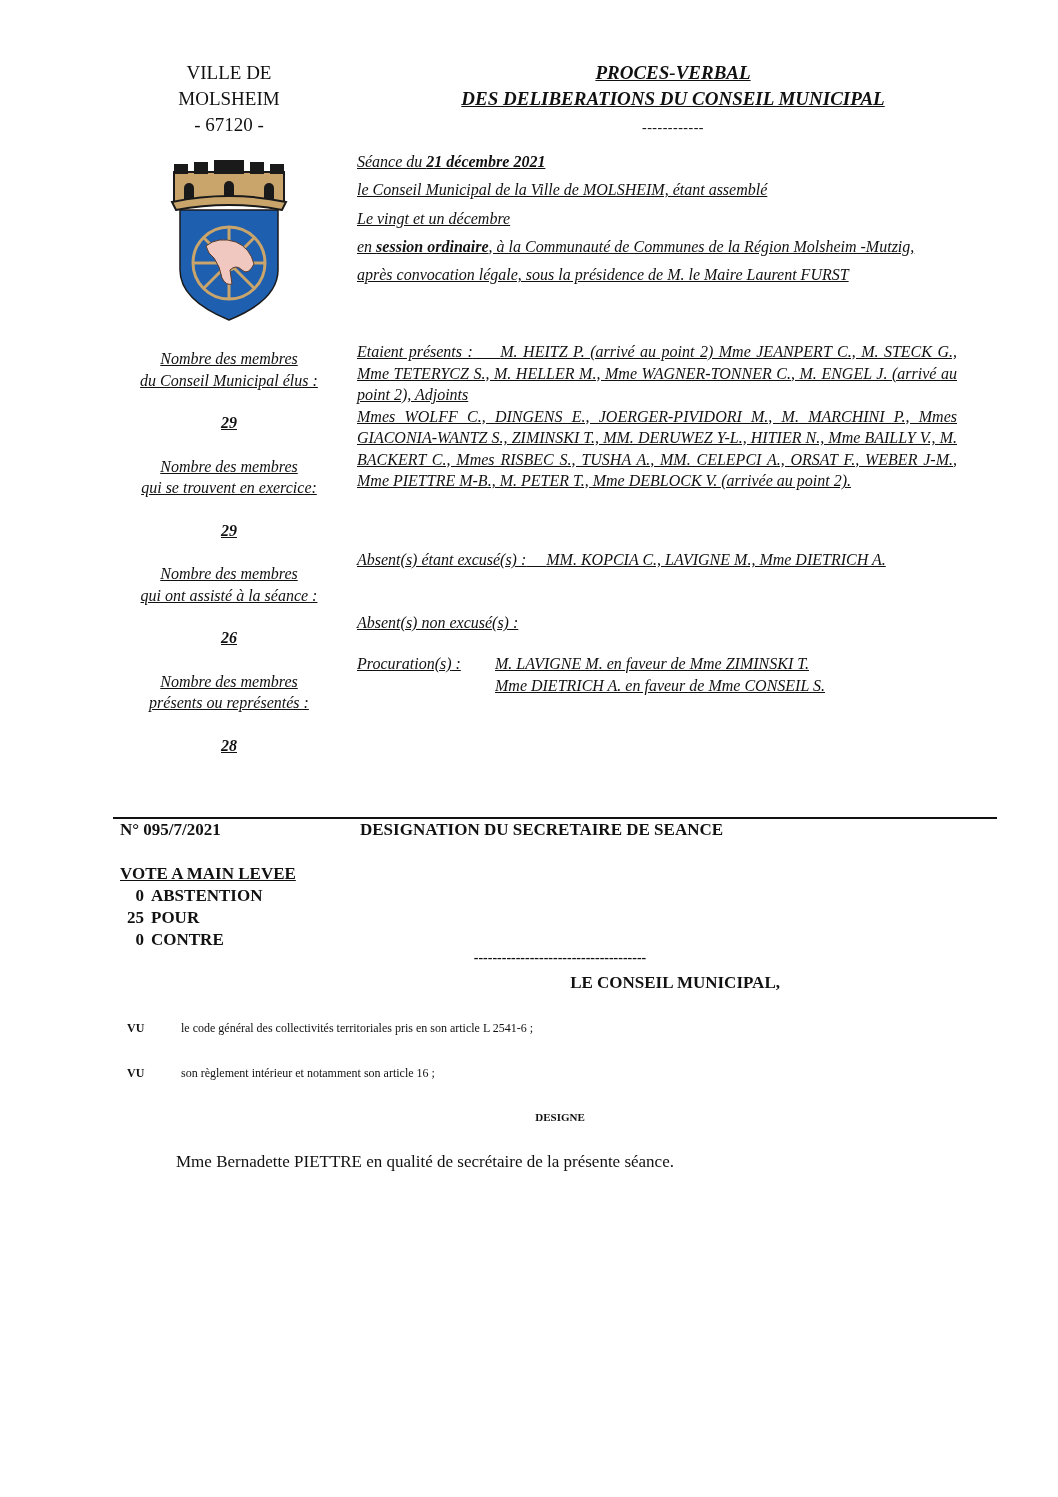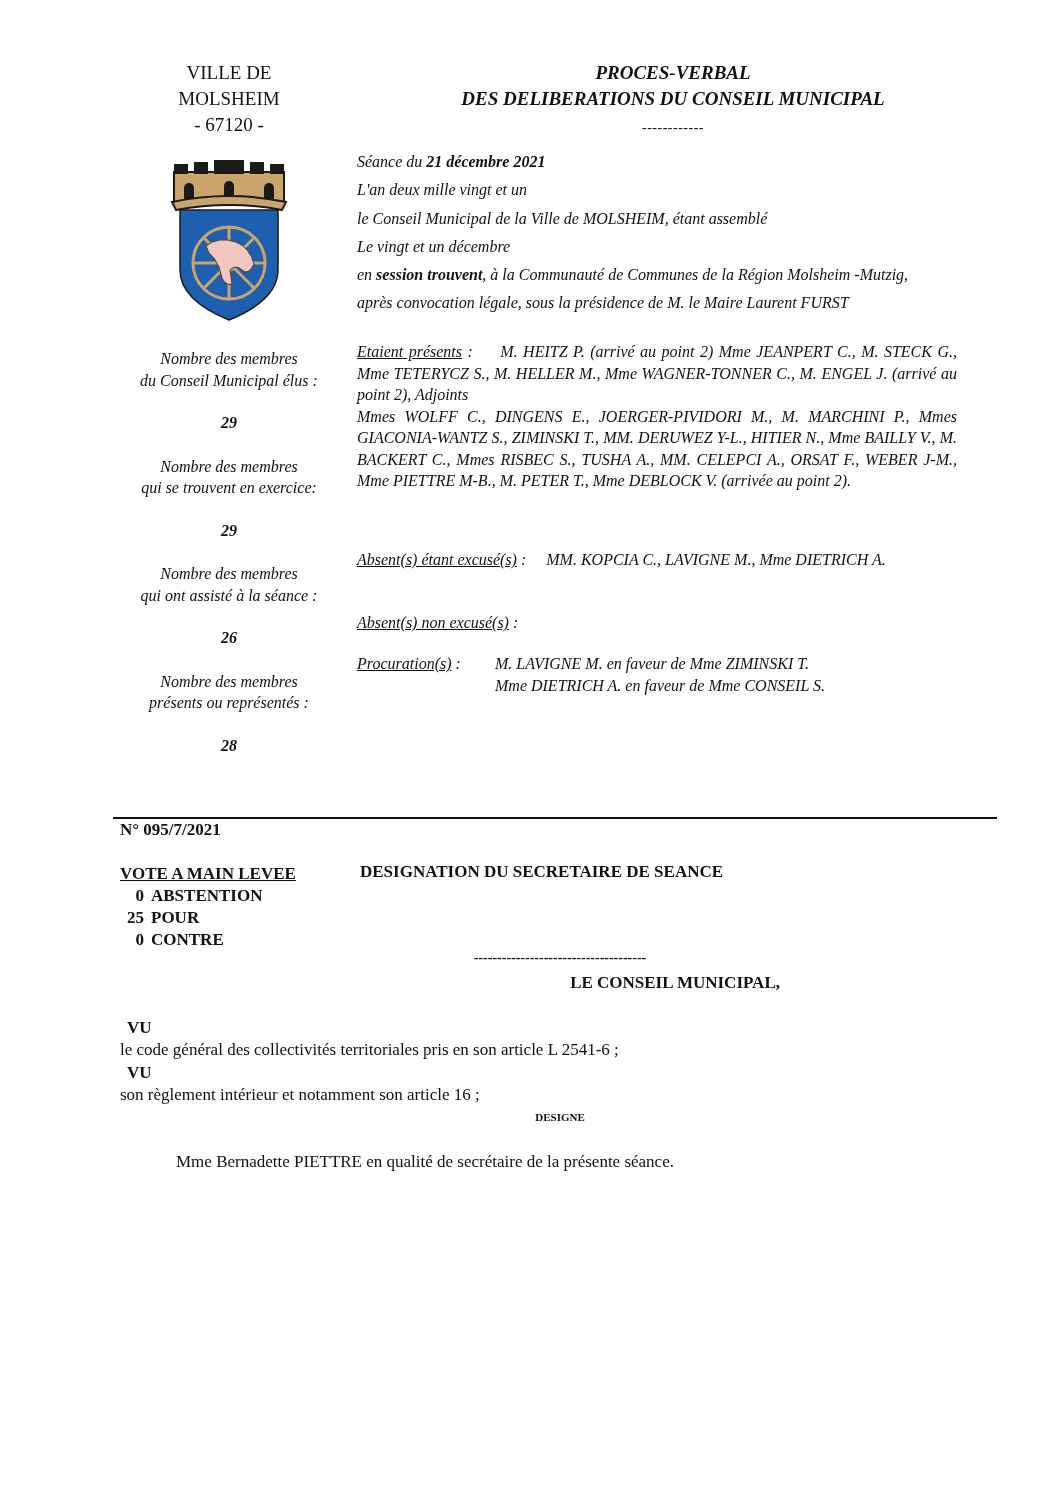--- a/index.html
+++ b/index.html
@@ -2,21 +2,21 @@
 <html><head>
   <meta charset="utf-8">
   <style>
     html, body { margin: 0; padding: 0; background: #ffffff; }
     body {
       width: 1058px; height: 1497px; position: relative; overflow: hidden;
       font-family: "Liberation Serif", "DejaVu Serif", serif; color: #111111;
     }
     .abs { position: absolute; }
     .center { text-align: center; }
-    .it { font-style: italic; }
+    .it { font-style: italic; text-decoration: underline; }
     .b { font-weight: bold; }
     .u { text-decoration: underline; }
 
     
     #town { left: 118px; top: 60px; width: 222px; font-size: 19px; line-height: 26px; }
     
     #doc-title { left: 350px; top: 60px; width: 646px; font-size: 19px; line-height: 26px; }
     #doc-title-sep { left: 350px; top: 120px; width: 646px; font-size: 14px; letter-spacing: 0.5px; }
 
     
@@ -35,30 +35,30 @@
     .justify { text-align: justify; text-align-last: left; }
     #excused { left: 357px; top: 549px; width: 620px; font-size: 16px; line-height: 21.5px; }
     #not-excused { left: 357px; top: 612px; width: 620px; font-size: 16px; line-height: 21.5px; }
     #proxies { left: 357px; top: 653px; width: 620px; font-size: 16px; line-height: 21.5px; }
     #proxies .row { display: flex; }
     #proxies .lbl { width: 138px; flex: none; }
 
     
     #rule { left: 113px; top: 817px; width: 884px; height: 0; border-top: 2px solid #111111; }
     #delib-no { left: 120px; top: 819px; font-size: 17px; font-weight: bold; line-height: 22px; }
-    #delib-title { left: 360px; top: 861px; font-size: 17px; font-weight: bold; line-height: 22px; }
+    #delib-title { left: 360px; top: 819px; font-size: 17px; font-weight: bold; line-height: 22px; }
 
     #vote { left: 120px; top: 863px; font-size: 17px; font-weight: bold; line-height: 22px; }
     #vote .row { display: flex; }
     #vote .num { width: 24px; text-align: right; margin-right: 7px; flex: none; }
 
     #council-sep { left: 340px; top: 950px; width: 440px; font-size: 14px; font-weight: bold; text-align: center; }
     #council { left: 340px; top: 972px; width: 440px; font-size: 17px; font-weight: bold; text-align: right; line-height: 22px; }
 
-    .vu-row { display: flex; font-size: 17px; line-height: 22px; flex-direction: column; }
+    .vu-row { display: flex; font-size: 12px; line-height: 22px; }
     .vu-row .vu { width: 54px; font-weight: bold; padding-left: 7px; flex: none; }
     #vu1 { left: 120px; top: 1017px; }
     #vu2 { left: 120px; top: 1062px; }
 
     #designe { left: 340px; top: 1106px; width: 440px; font-size: 11px; font-weight: bold; text-align: center; line-height: 22px; }
     #designee { left: 176px; top: 1151px; font-size: 17px; line-height: 22px; }
   </style>
 </head>
 <body>
 
@@ -104,24 +104,23 @@
       <line x1="84" y1="78" x2="64" y2="98"></line>
       <line x1="54" y1="108" x2="34" y2="128"></line>
     </g>
 
     <path d="M36 86 Q48 76 66 82 Q80 88 84 104 Q78 116 72 110 Q66 104 60 110 L62 124 Q56 126 52 118 Q50 106 44 98 Q38 94 36 86 Z" fill="#f0c8c0" stroke="#5a3b2a" stroke-width="1"></path>
   </svg>
 </div>
 
 <div id="session" class="abs it">
   <div><span>Séance du </span><span class="b">21 décembre 2021</span></div>
-  <div>L'an deux mille vingt et un</div>
   <div>le Conseil Municipal de la Ville de MOLSHEIM, étant assemblé</div>
   <div>Le vingt et un décembre</div>
-  <div><span>en </span><span class="b">session trouvent</span><span>, à la Communauté de Communes de la Région Molsheim -Mutzig,</span></div>
+  <div><span>en </span><span class="b">session ordinaire</span><span>, à la Communauté de Communes de la Région Molsheim -Mutzig,</span></div>
   <div>après convocation légale, sous la présidence de M. le Maire Laurent FURST</div>
 </div>
 
 <div id="stats" class="abs center it">
   <div>
     <div class="stat-label">Nombre des membres</div>
     <div class="stat-label">du Conseil Municipal élus :</div>
     <div class="stat-value">29</div>
   </div>
   <div>

